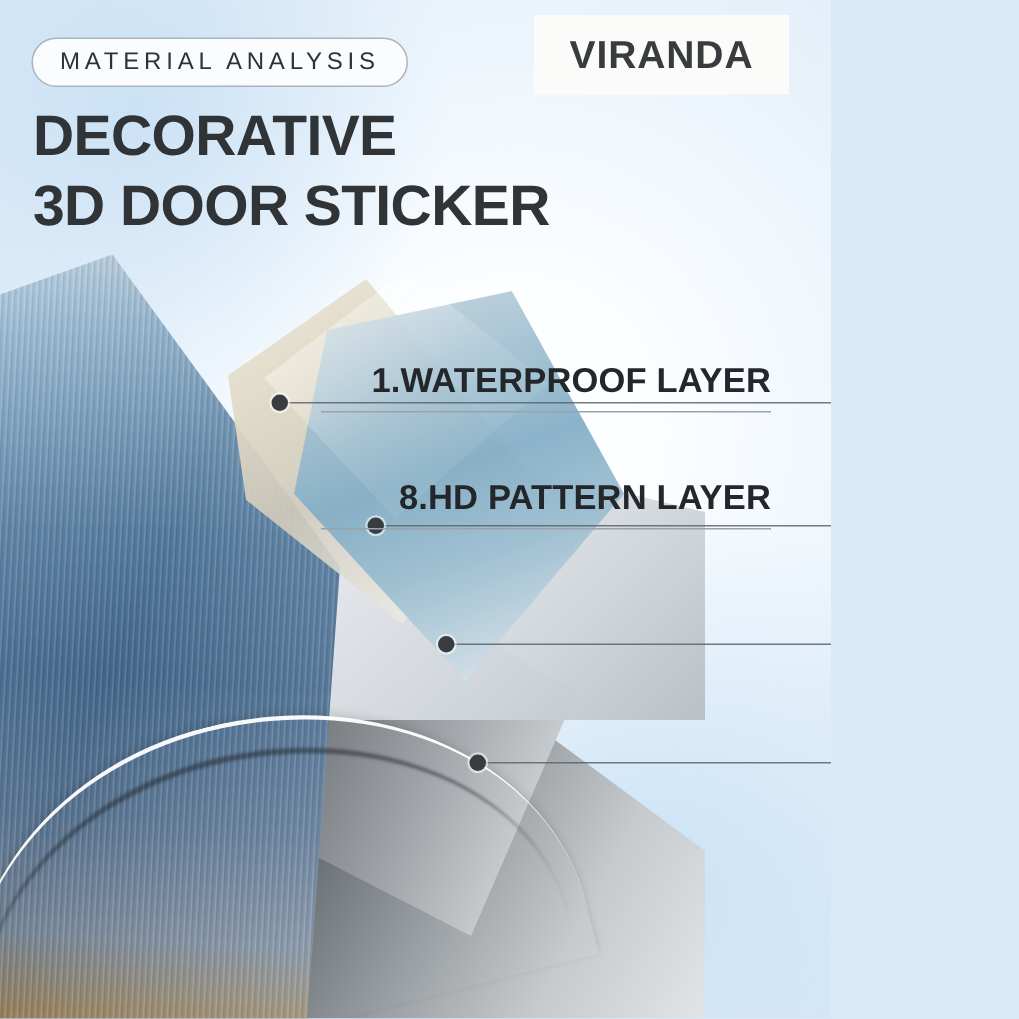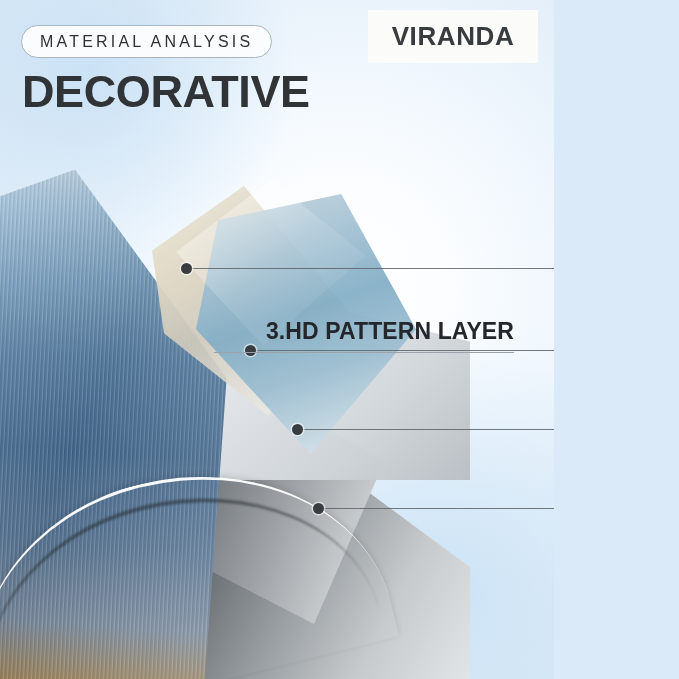--- a/index.html
+++ b/index.html
@@ -65,30 +65,30 @@
     color: #2d3238;
     font-weight: 400;
     white-space: nowrap;
   }
 
   .headline {
     position: absolute;
     left: 22px; top: 68px;
     color: #303437;
     font-weight: bold;
-    font-size: 45px;
+    font-size: 38px;
     line-height: 47px;
     letter-spacing: -0.4px;
     white-space: nowrap;
   }
   .headline .line2 { display: block; }
 
   .brand-box {
     position: absolute;
-    right: 16px; top: 10px;
+    right: 28px; top: 10px;
     width: 170px; height: 53px;
     background: #fbfbfa;
     display: flex;
     align-items: center;
     justify-content: center;
   }
   .brand-box .brand-text {
     font-size: 26px;
     font-weight: bold;
     color: #393c3e;
@@ -338,20 +338,21 @@
     <div class="peel-shadow"></div>
     <div class="peel-edge"></div>
   </div>
 
   <div class="eyebrow-pill">
     <span class="eyebrow-text">MATERIAL ANALYSIS</span>
   </div>
 
   <h1 class="headline">
     <span class="line1">DECORATIVE</span>
+    <span class="line2">3D DOOR STICKER</span>
   </h1>
 
   <div class="brand-box">
     <span class="brand-text">VIRANDA</span>
   </div>
 
   <div class="callout" id="callout-1" style="left: 186px; top: 268px;">
     <span class="callout-line" style="width: 453px;"></span>
     <span class="callout-dot"></span>
   </div>
@@ -361,18 +362,22 @@
   </div>
   <div class="callout" id="callout-3" style="left: 297px; top: 429px;">
     <span class="callout-line" style="width: 342px;"></span>
     <span class="callout-dot"></span>
   </div>
   <div class="callout" id="callout-4" style="left: 318px; top: 508px;">
     <span class="callout-line" style="width: 321px;"></span>
     <span class="callout-dot"></span>
   </div>
 
+  <div class="label label-1">
+    <span class="label-text">1.WATERPROOF LAYER</span>
+    <span class="label-rule"></span>
+  </div>
   <div class="label label-2">
-    <span class="label-text">3.HD PATTERN LAYER</span>
+    <span class="label-text">8.HD PATTERN LAYER</span>
     <span class="label-rule"></span>
   </div>
 
 </div>
 
 </body></html>

